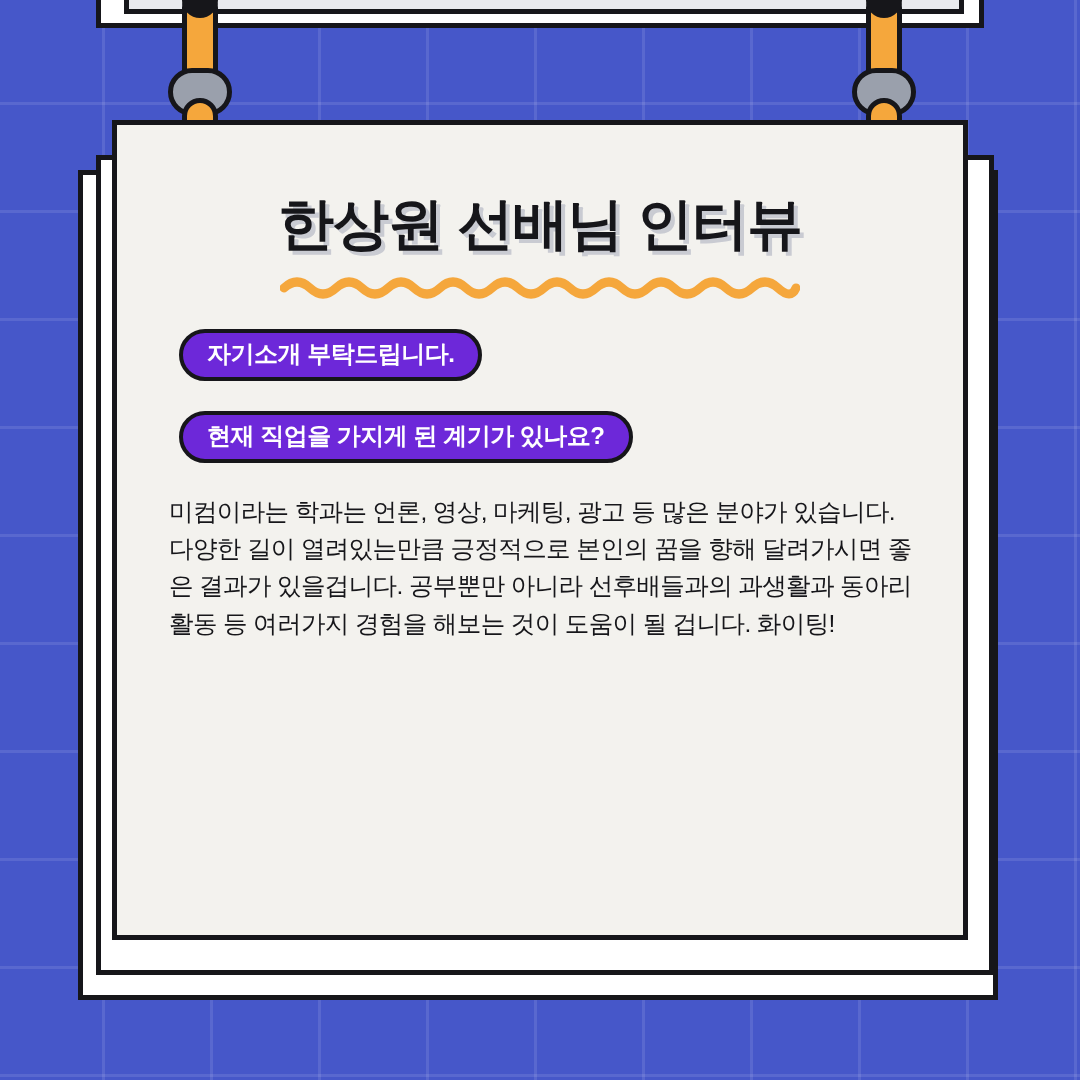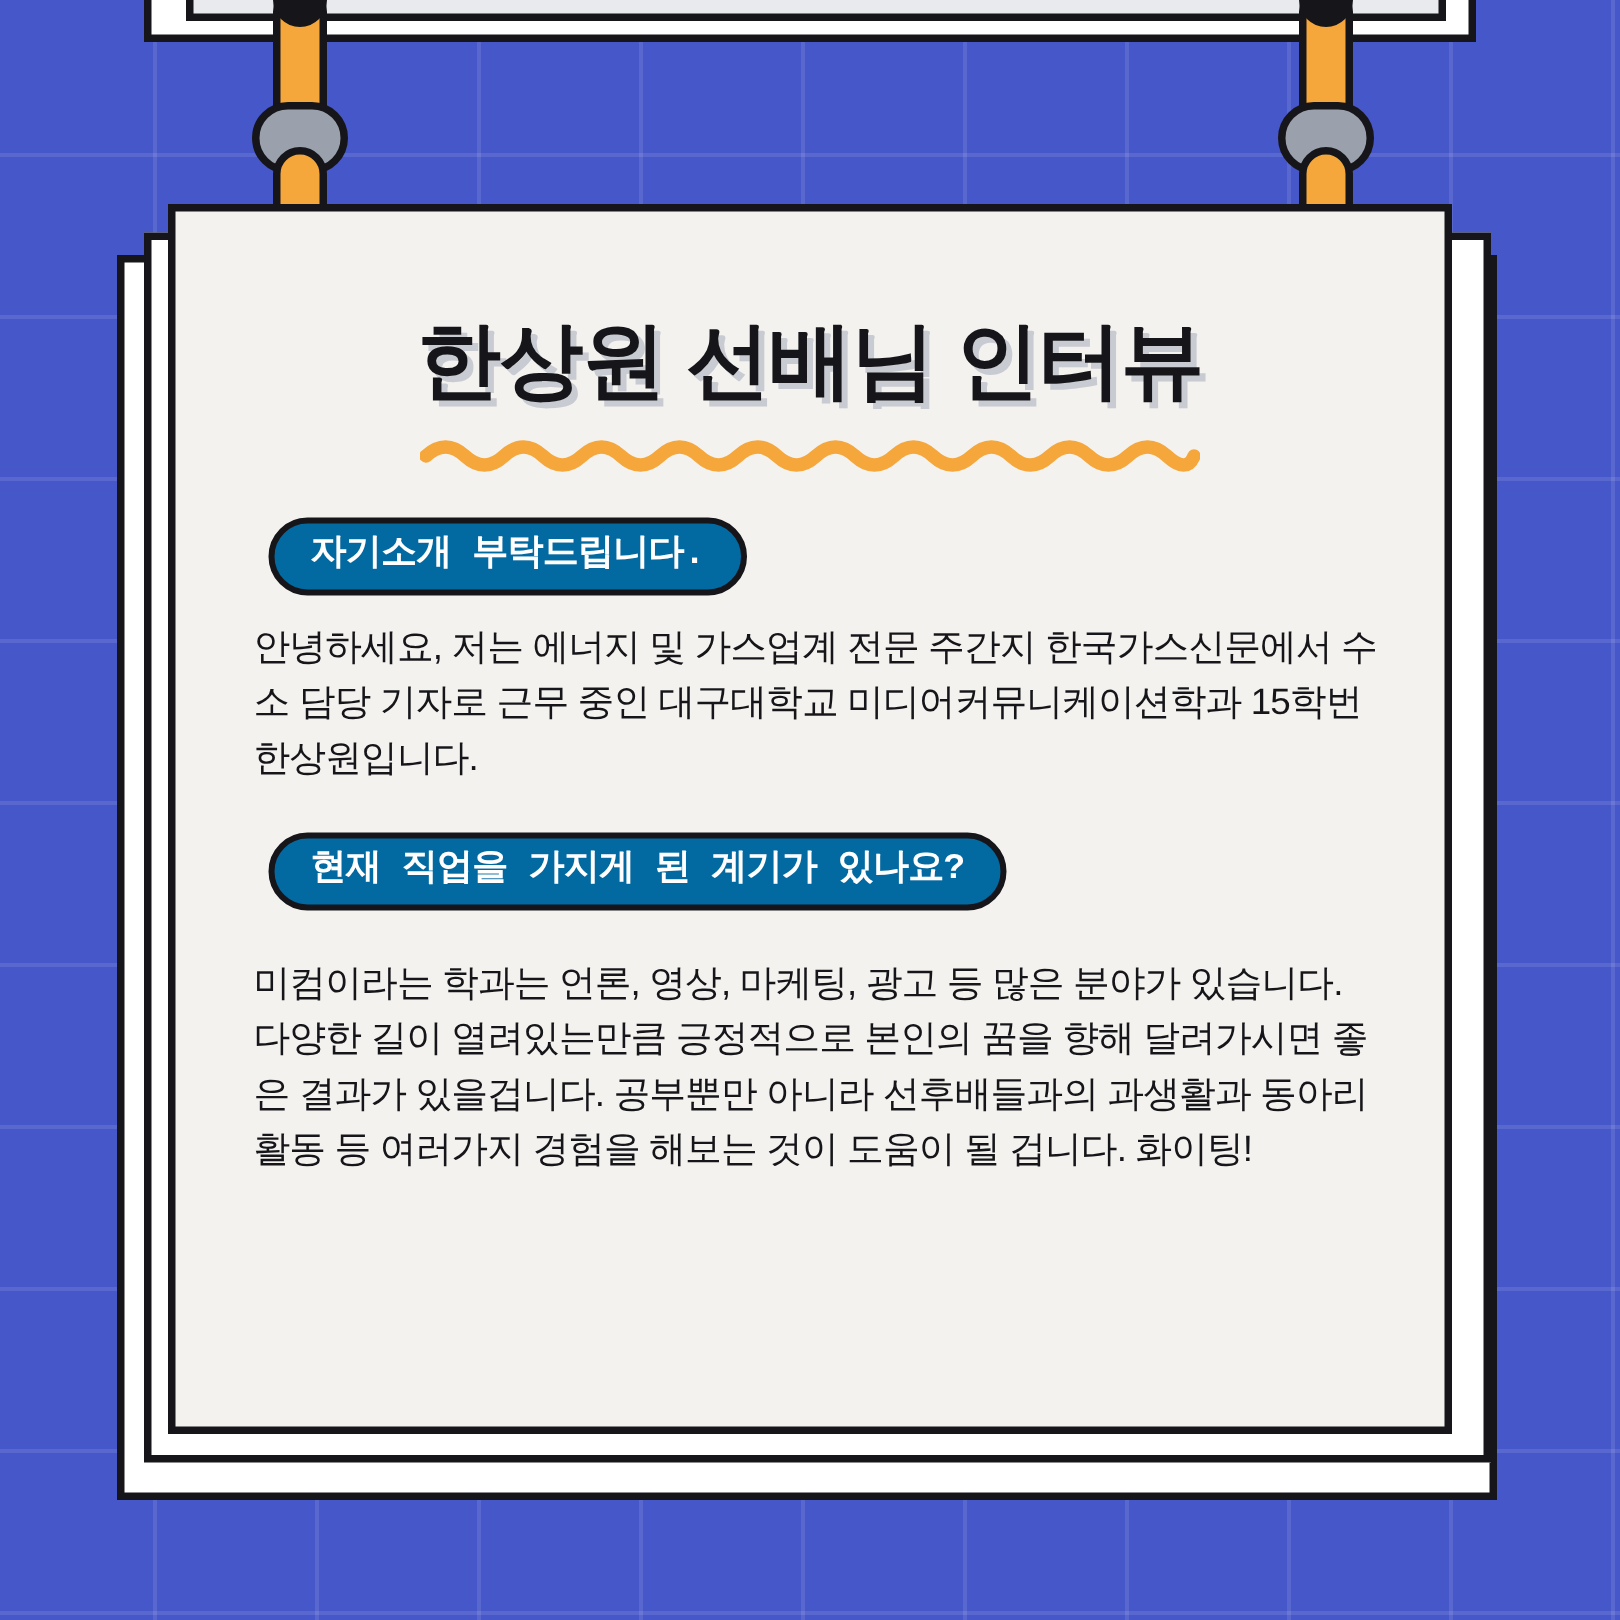--- a/index.html
+++ b/index.html
@@ -128,21 +128,21 @@
     top: 155px;
     width: 898px;
     height: 820px;
     background: #ffffff;
     border: 5px solid #16161a;
     box-sizing: border-box;
   }
   .paper {
     position: absolute;
     left: 112px;
-    top: 136px;
+    top: 120px;
     width: 856px;
     height: 820px;
     background: #f3f2ee;
     border: 5px solid #16161a;
     box-sizing: border-box;
     padding: 0 28px;
   }
 
   
   .title {
@@ -156,31 +156,30 @@
   }
   .squiggle {
     display: block;
     margin: 14px auto 0;
   }
 
   
   .qa-block { margin-top: 30px; }
   .chip {
     display: inline-block;
-    background: #0369a1;
+    background: #6d28d9;
     color: #ffffff;
     border: 4px solid #16161a;
     border-radius: 28px;
     padding: 9px 24px 11px;
     font-size: 24px;
     font-weight: bold;
     line-height: 1;
     margin-left: 34px;
     letter-spacing: -0.5px;
-    font-family: Liberation Mono, monospace;
   }
   .answer {
     margin: 14px 12px 0 24px;
     font-size: 24.5px;
     line-height: 1.52;
     color: #16161a;
     letter-spacing: -0.6px;
     text-align: left;
   }
   .qa-block.first .answer { margin-top: 16px; }
@@ -215,21 +214,20 @@
 <div class="paper">
 
   <div class="title">한상원 선배님 인터뷰</div>
 
   <svg class="squiggle" width="520" height="22" viewBox="0 0 520 22">
     <path d="M4 11 Q 17 -1 30 11 T 56 11 T 82 11 T 108 11 T 134 11 T 160 11 T 186 11 T 212 11 T 238 11 T 264 11 T 290 11 T 316 11 T 342 11 T 368 11 T 394 11 T 420 11 T 446 11 T 472 11 T 498 11 T 516 11" fill="none" stroke="#f5a73c" stroke-width="9" stroke-linecap="round"></path>
   </svg>
 
   <div class="qa-block first">
     <div class="chip">자기소개 부탁드립니다.</div>
-    <p class="answer">안녕하세요, 저는 에너지 및 가스업계 전문 주간지 한국가스신문에서 수소 담당 기자로 근무 중인 대구대학교 미디어커뮤니케이션학과 15학번 한상원입니다.</p>
   </div>
 
   <div class="qa-block">
     <div class="chip">현재 직업을 가지게 된 계기가 있나요?</div>
   </div>
 
   <div class="qa-block">
     <p class="answer">미컴이라는 학과는 언론, 영상, 마케팅, 광고 등 많은 분야가 있습니다. 다양한 길이 열려있는만큼 긍정적으로 본인의 꿈을 향해 달려가시면 좋은 결과가 있을겁니다. 공부뿐만 아니라 선후배들과의 과생활과 동아리 활동 등 여러가지 경험을 해보는 것이 도움이 될 겁니다. 화이팅!</p>
   </div>
 

